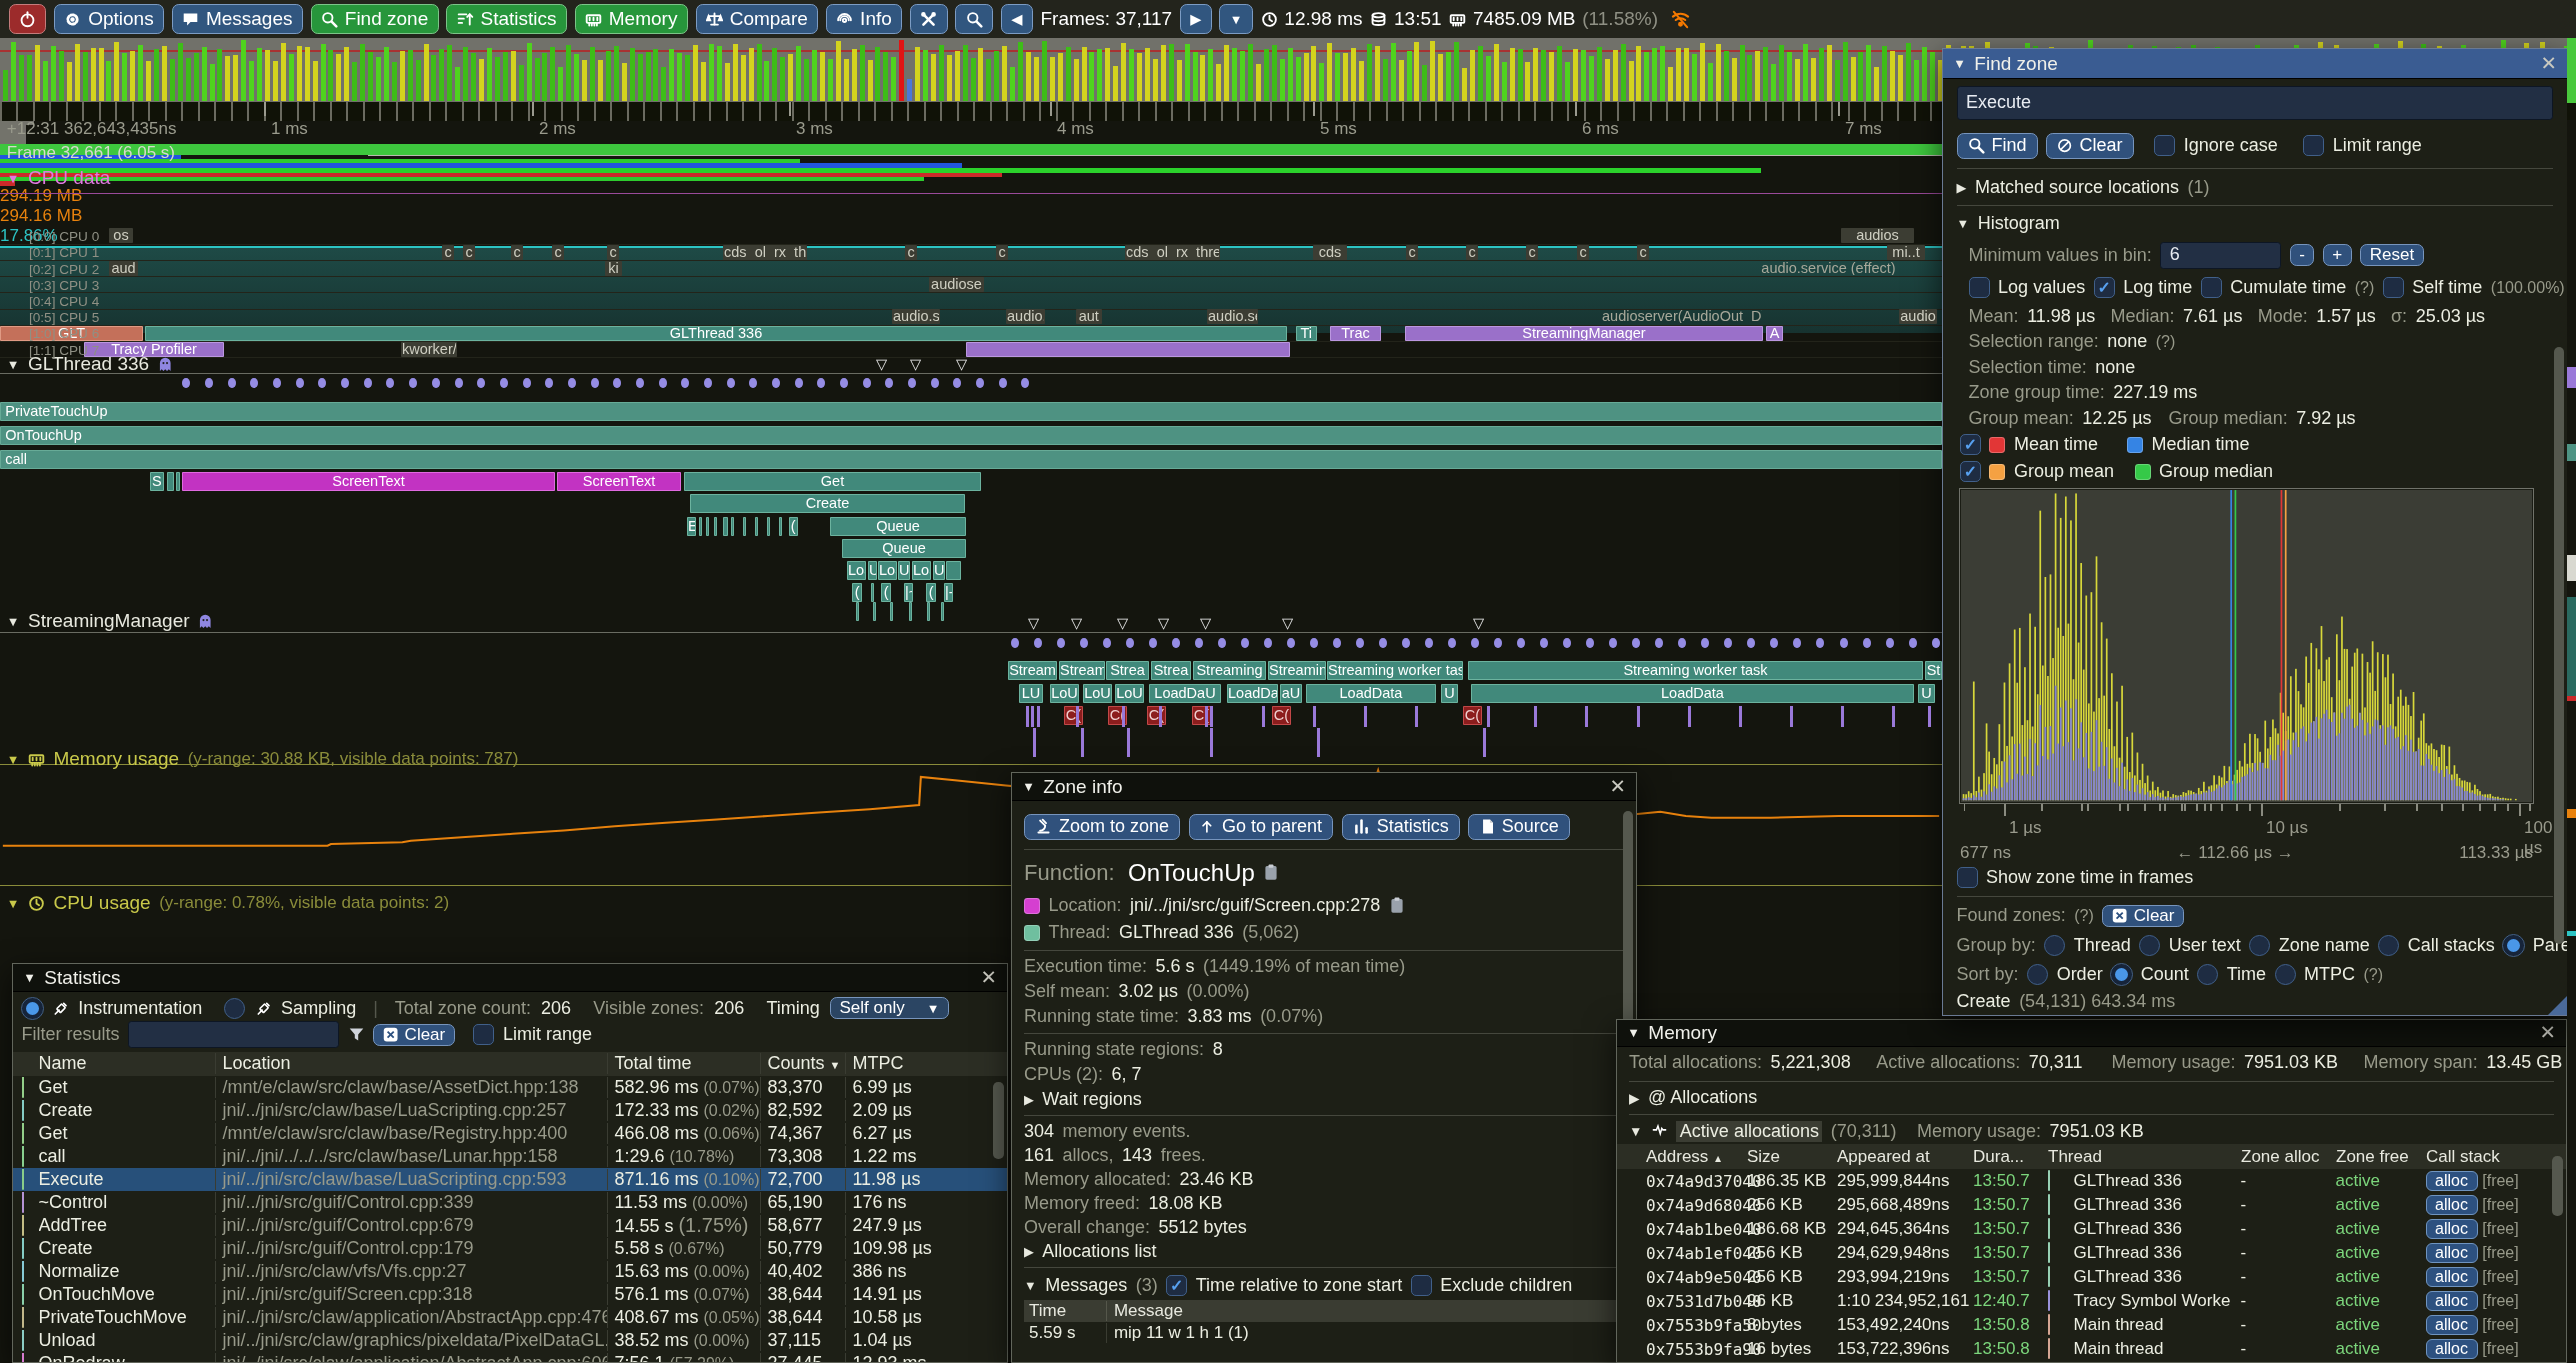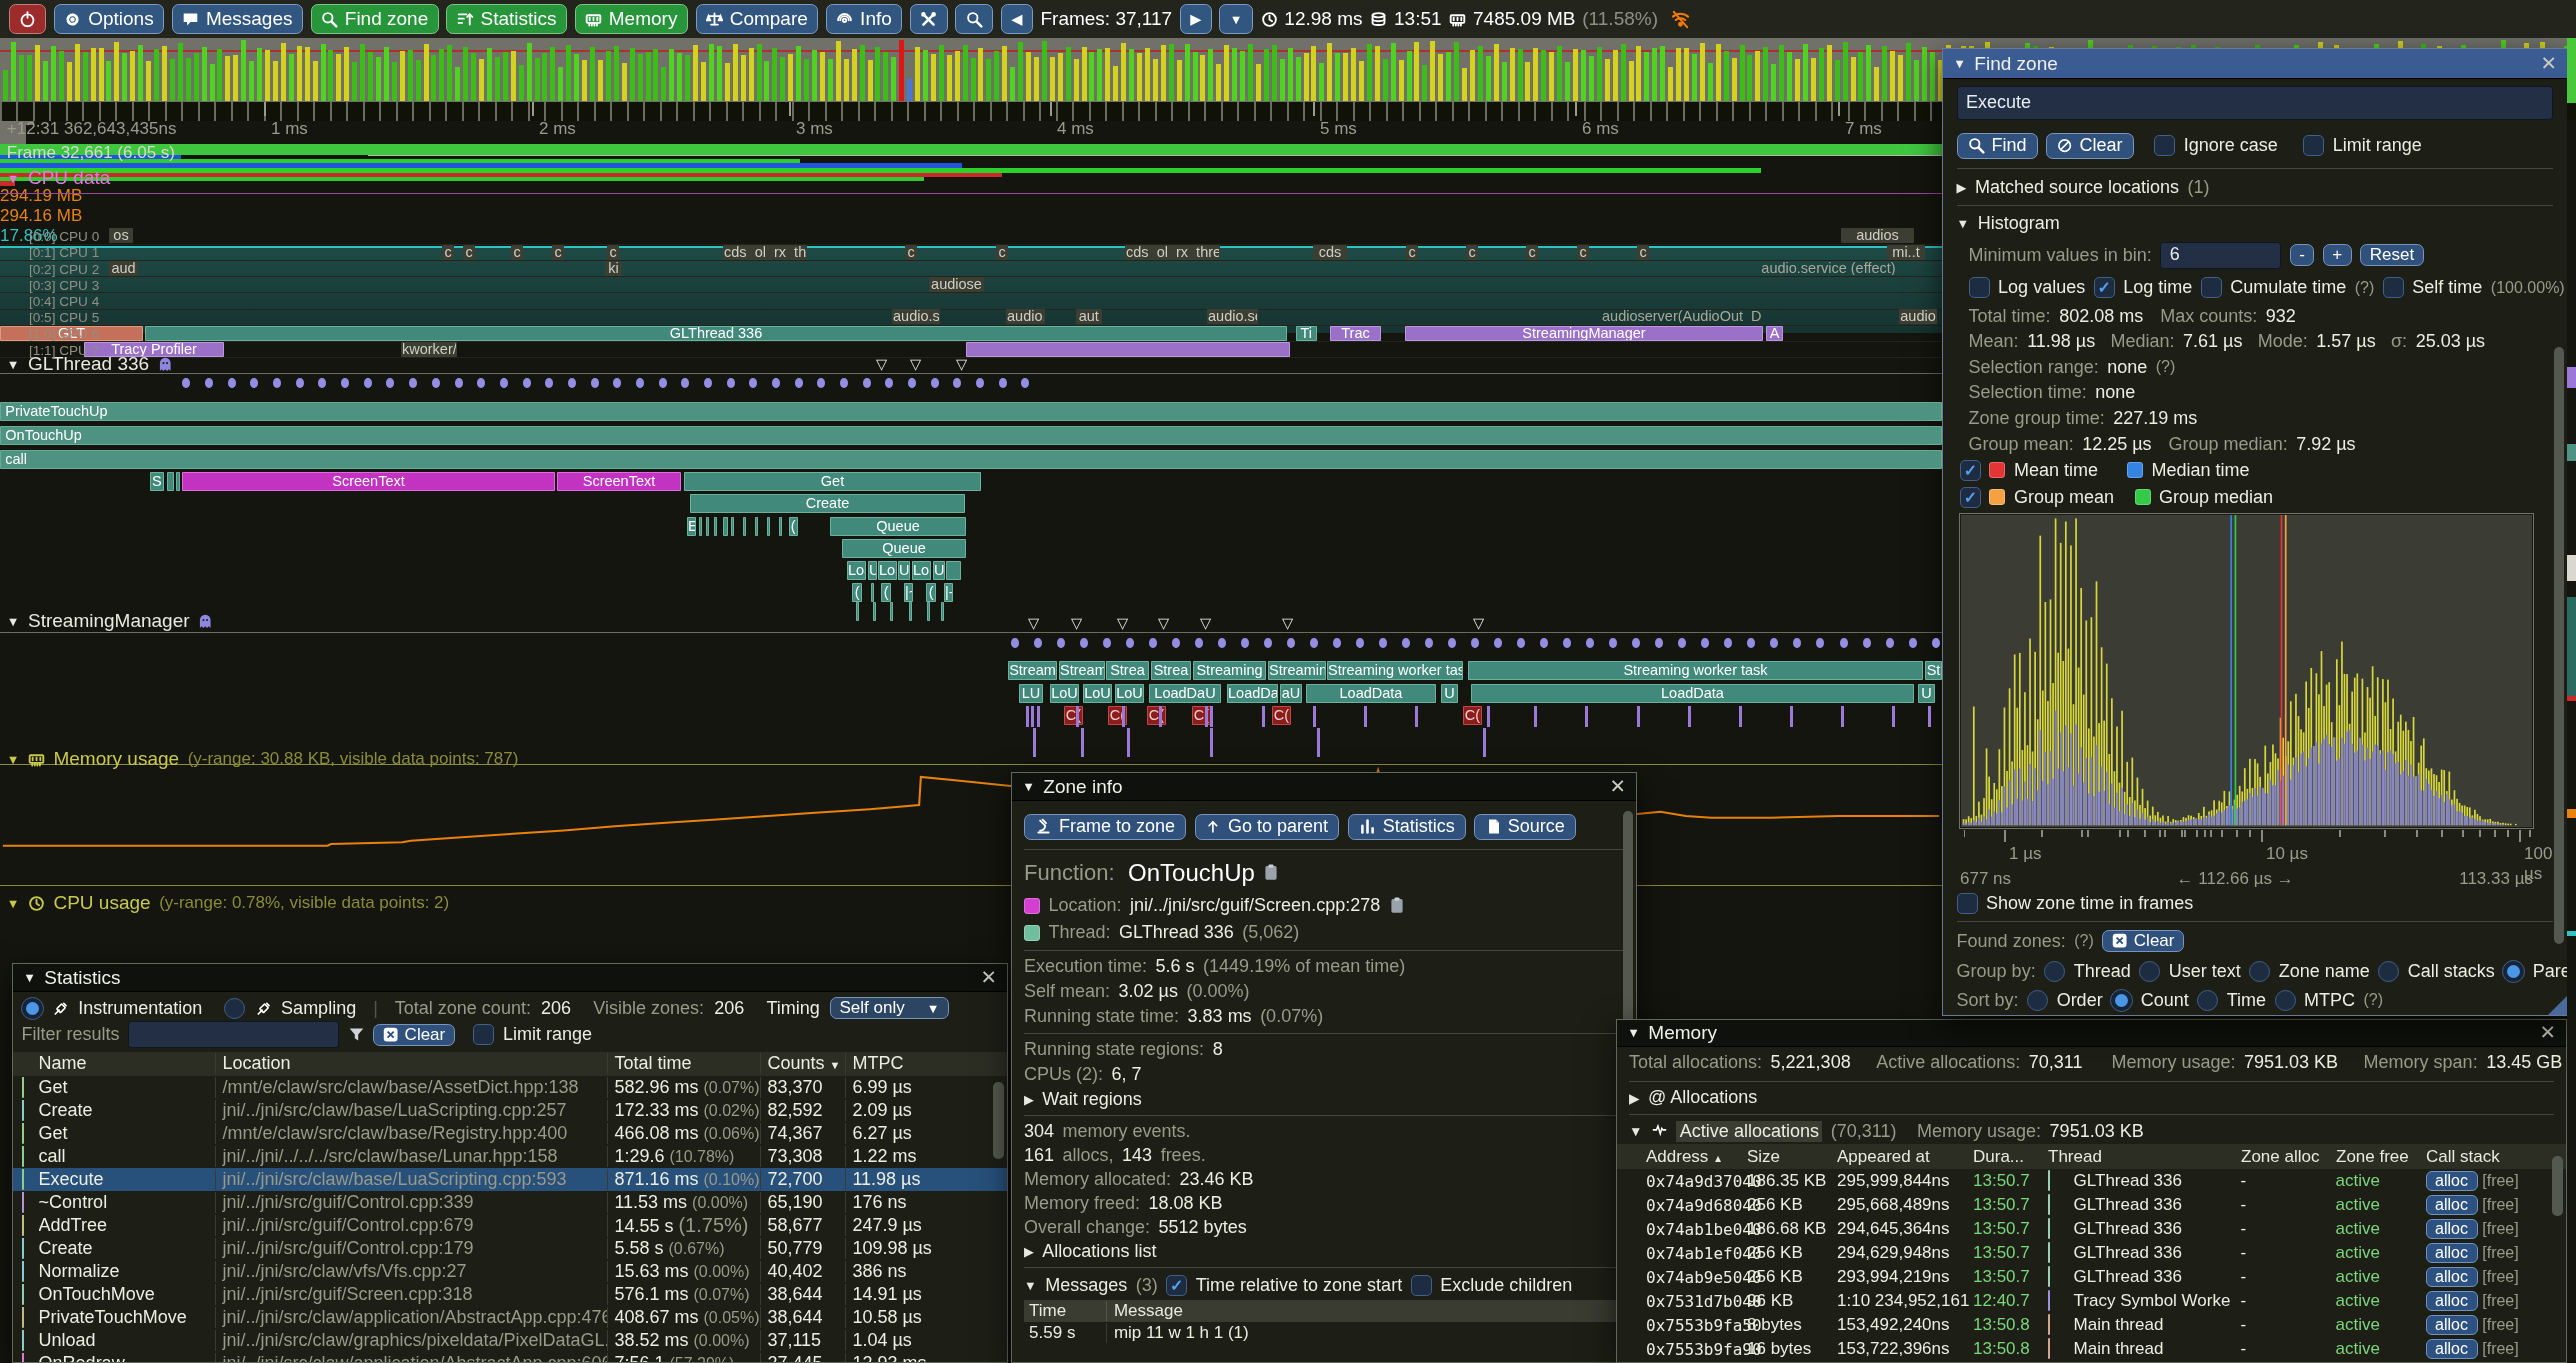--- a/index.html
+++ b/index.html
@@ -1067,21 +1067,21 @@
   </div>
   <div class="pbody" id="zoneinfo-body" style="padding:6.8px 12px 0 12px">
       <div class="row" style="min-height: 38px;">
         <span class="btn">
           <svg width="17" height="17" viewBox="0 0 20 20" fill="none" stroke="#fff" stroke-width="2.2" stroke-linecap="round">
             <line x1="6" y1="3" x2="12" y2="9"></line>
             <line x1="9" y1="2" x2="13" y2="6"></line>
             <path d="M4 17h12"></path>
             <path d="M12 9a6 6 0 0 1-6 6"></path>
           </svg>
-          <span>Frame to zone</span>
+          <span>Zoom to zone</span>
         </span>
         <span class="btn">
           <svg width="15.3" height="17" viewBox="0 0 20 20" fill="none" stroke="#fff" stroke-width="2.2" stroke-linecap="round">
             <line x1="9" y1="17" x2="9" y2="4"></line>
             <path d="M4 9l5-5 5 5"></path>
           </svg>
           <span>Go to parent</span>
         </span>
         <span class="btn">
           <svg width="17" height="17" viewBox="0 0 20 20" fill="none" stroke="#fff" stroke-width="2.2" stroke-linecap="round">
@@ -1405,26 +1405,20 @@
         <span class="cb" style="margin-left:12px"></span>
         <span class="w">Log values</span>
      <span class="cb">✓</span>
         <span class="w">Log time</span>
      <span class="cb"></span>
         <span class="w">Cumulate time</span>
         <span class="g" style="font-size:16px">(?)</span>
      <span class="cb"></span>
         <span class="w">Self time</span>
         <span class="g" style="font-size:16px">(100.00%)</span>
-      </div>
-      <div class="row" style="min-height: 25.6px;">
-        <span class="g" style="margin-left:12px">Total time:</span>
-        <span class="w">802.08 ms</span>
-     <span class="g" style="margin-left:8.5px">Max counts:</span>
-        <span class="w">932</span>
       </div>
       <div class="row" style="min-height: 25.6px;">
         <span class="g" style="margin-left:12px">Mean:</span>
         <span class="w">11.98 µs</span>
      <span class="g" style="margin-left:6.8px">Median:</span>
         <span class="w">7.61 µs</span>
      <span class="g" style="margin-left:6.8px">Mode:</span>
         <span class="w">1.57 µs</span>
      <span class="g" style="margin-left:6.8px">σ:</span>
         <span class="w">25.03 µs</span>

